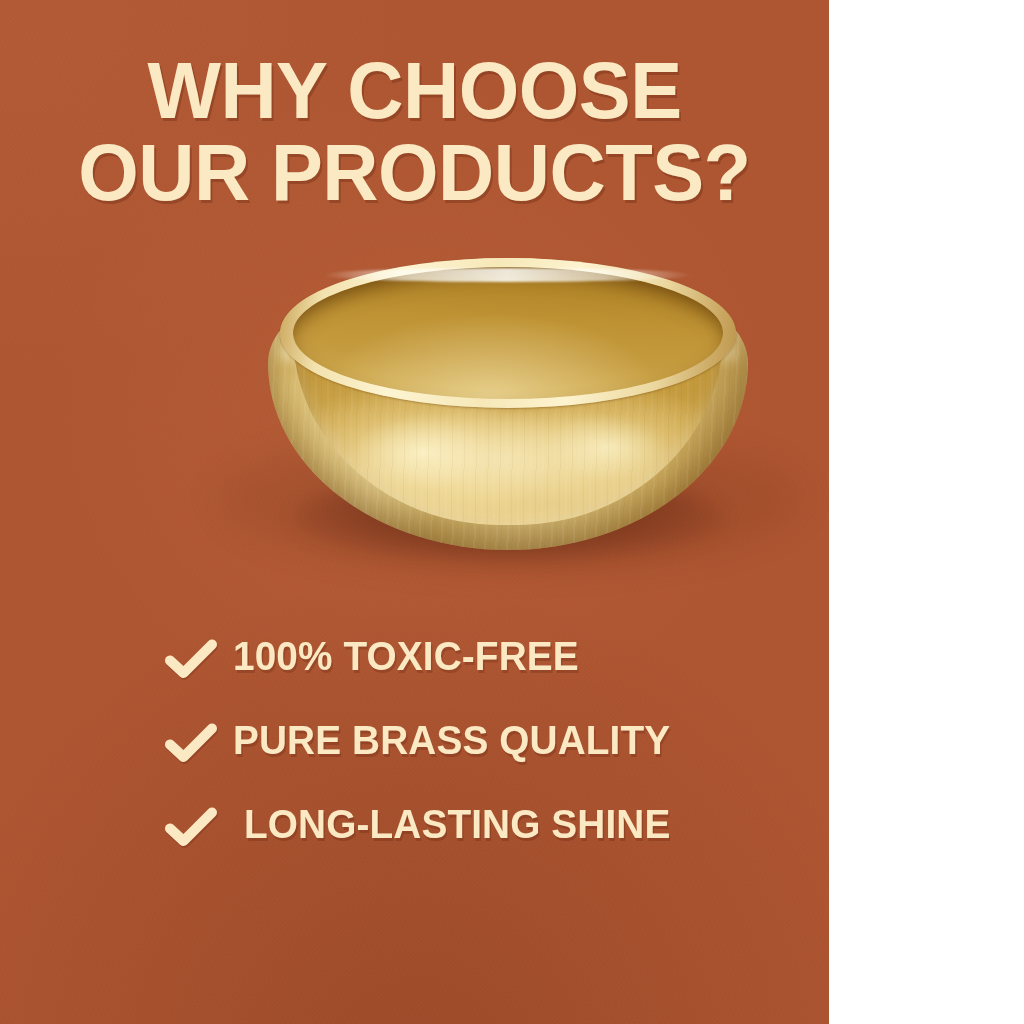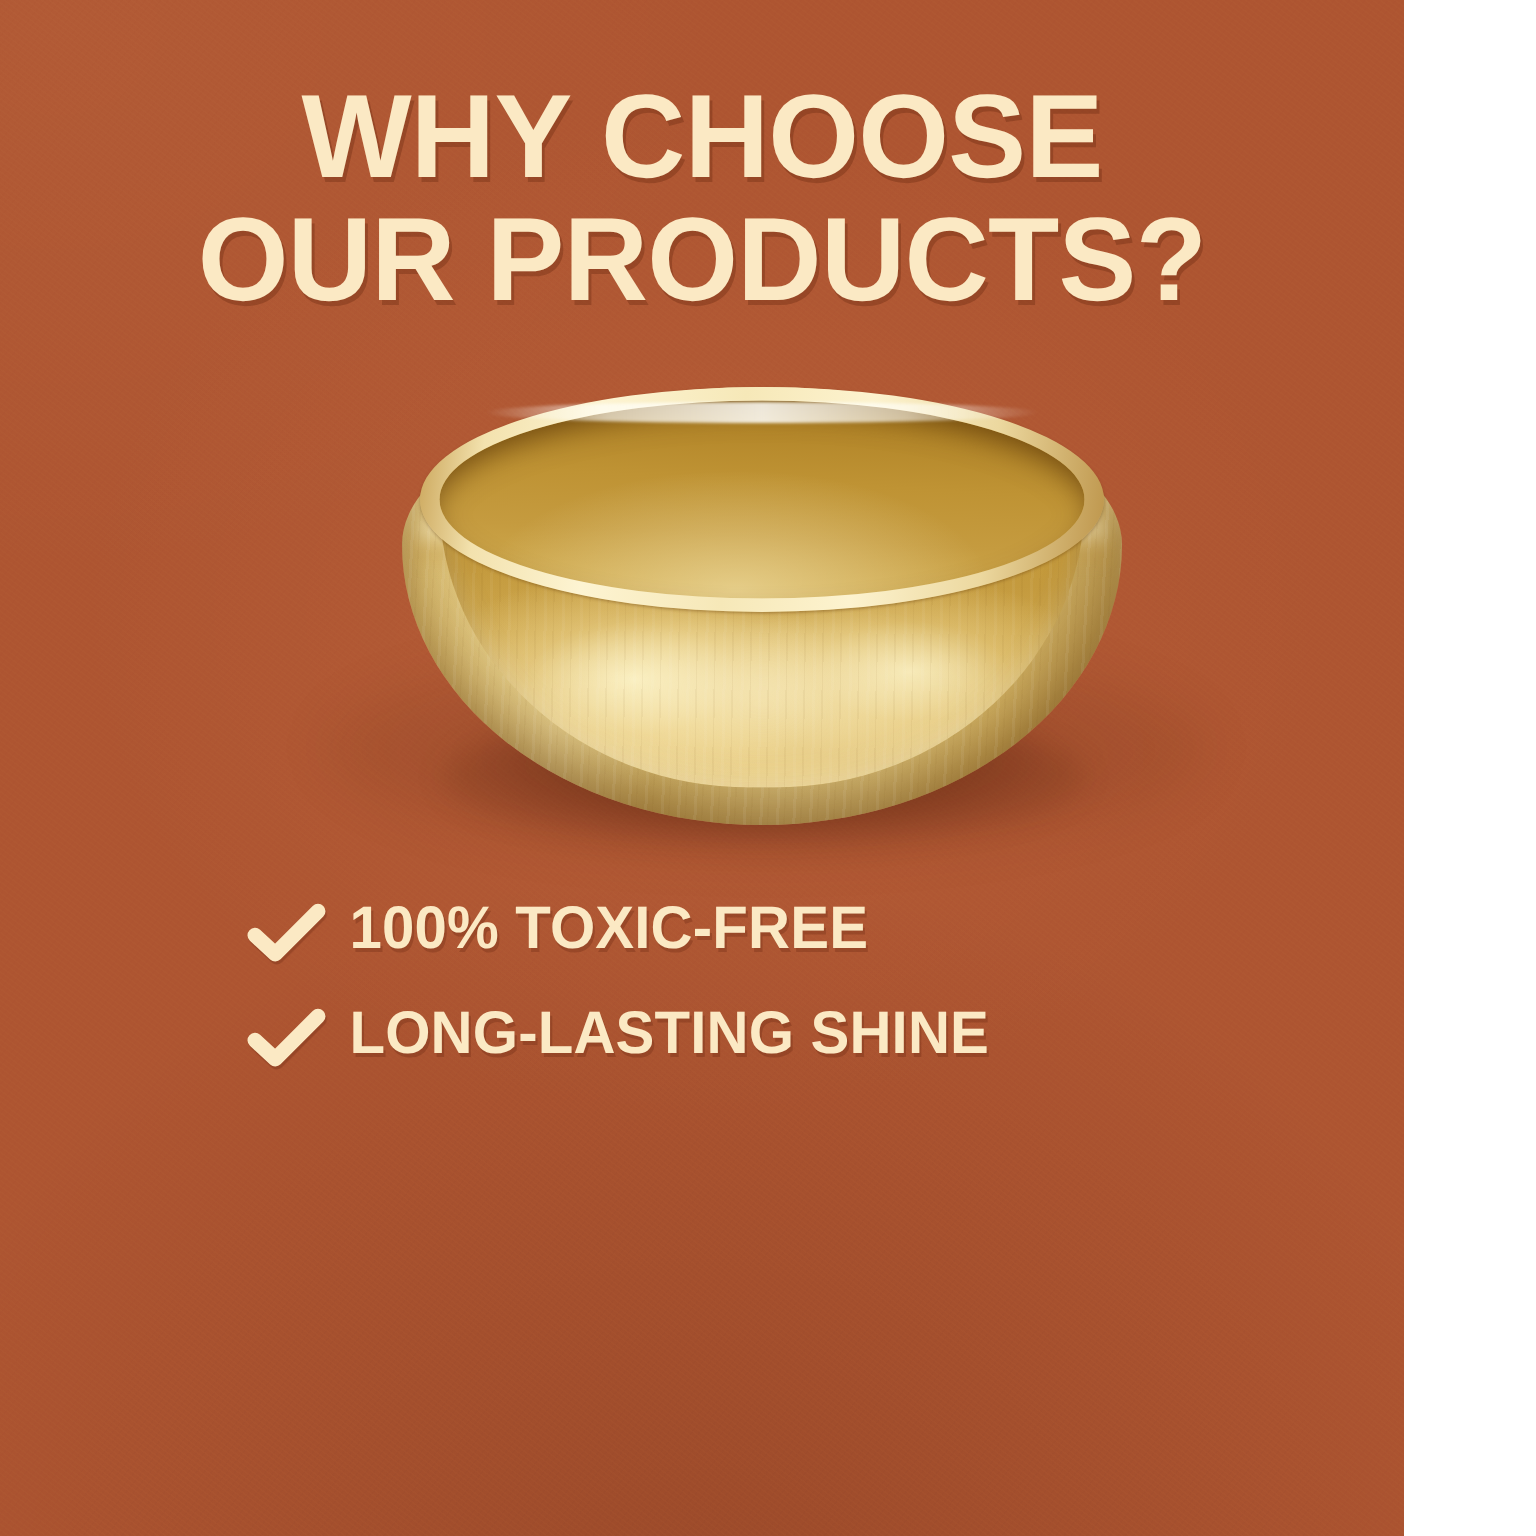--- a/index.html
+++ b/index.html
@@ -5,21 +5,21 @@
 <style>
   html, body {
     margin: 0;
     padding: 0;
     background: #ffffff;
   }
   * { box-sizing: border-box; }
 
   .canvas {
     position: relative;
-    width: 936px;
+    width: 829px;
     height: 1024px;
     overflow: hidden;
     background: #ae5531;
     font-family: "Liberation Sans", sans-serif;
     -webkit-font-smoothing: antialiased;
   }
 
   
   .bg-vignette {
     position: absolute;
@@ -294,22 +294,23 @@
   .benefits {
     position: absolute;
     left: 163px;
     top: 596px;
     width: 800px;
   }
   .benefit-row {
     display: flex;
     align-items: flex-start;
     margin-bottom: 23px;
-  }
-  .benefit-row:last-child { margin-bottom: 0; }
+    margin-top: 37px;
+  }
+  .benefit-row:last-child { margin-bottom: 0; gap: 11px; }
 
   .check-icon {
     flex: 0 0 auto;
     width: 56px;
     height: 44px;
     margin-right: 14px;
     position: relative;
     top: 3px;
     filter: drop-shadow(1.5px 2.5px 0 rgba(92,32,10,0.26));
   }
@@ -368,20 +369,28 @@
     <div class="benefit-row">
       <span class="check-icon">
         <svg viewBox="0 0 56 44" aria-hidden="true">
           <path d="M7 24.5 L20.5 37 L49 8.5" fill="none" stroke="#fbe9c4" stroke-width="10" stroke-linecap="round" stroke-linejoin="round"></path>
         </svg>
       </span>
       <span class="benefit-text">100% TOXIC-FREE</span>
     </div>
 
 
+    <div class="benefit-row">
+      <span class="check-icon">
+        <svg viewBox="0 0 56 44" aria-hidden="true">
+          <path d="M7 24.5 L20.5 37 L49 8.5" fill="none" stroke="#fbe9c4" stroke-width="10" stroke-linecap="round" stroke-linejoin="round"></path>
+        </svg>
+      </span>
+      <span class="benefit-text">PURE BRASS QUALITY</span>
+    </div>
 
 
     <div class="benefit-row">
       <span class="check-icon">
         <svg viewBox="0 0 56 44" aria-hidden="true">
           <path d="M7 24.5 L20.5 37 L49 8.5" fill="none" stroke="#fbe9c4" stroke-width="10" stroke-linecap="round" stroke-linejoin="round"></path>
         </svg>
       </span>
       <span class="benefit-text">LONG-LASTING SHINE</span>
     </div>

